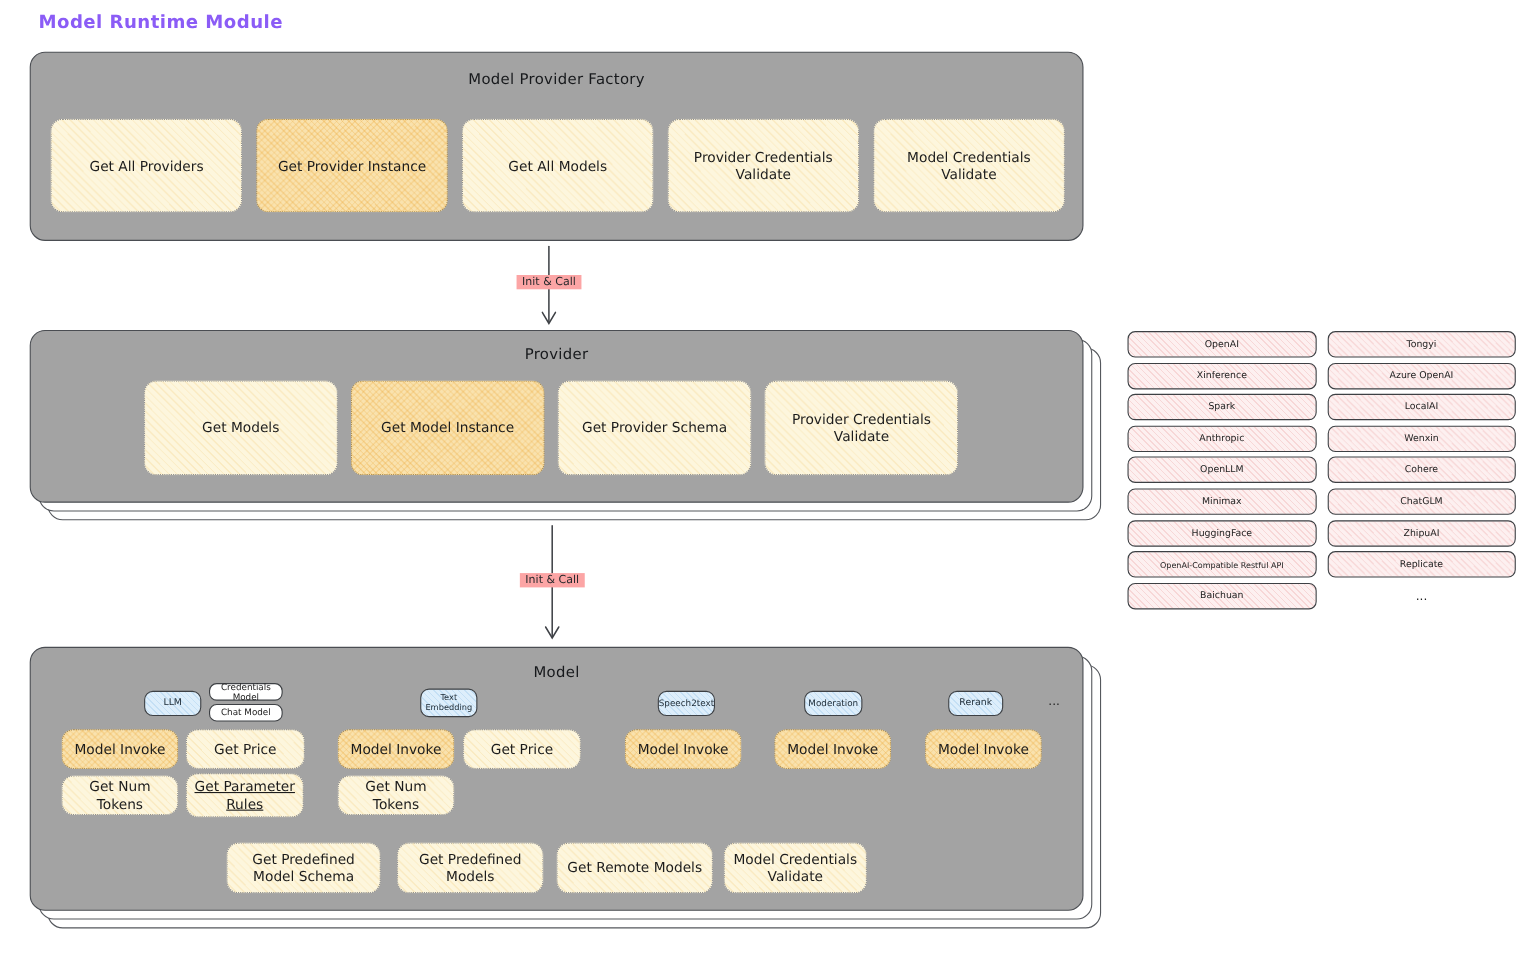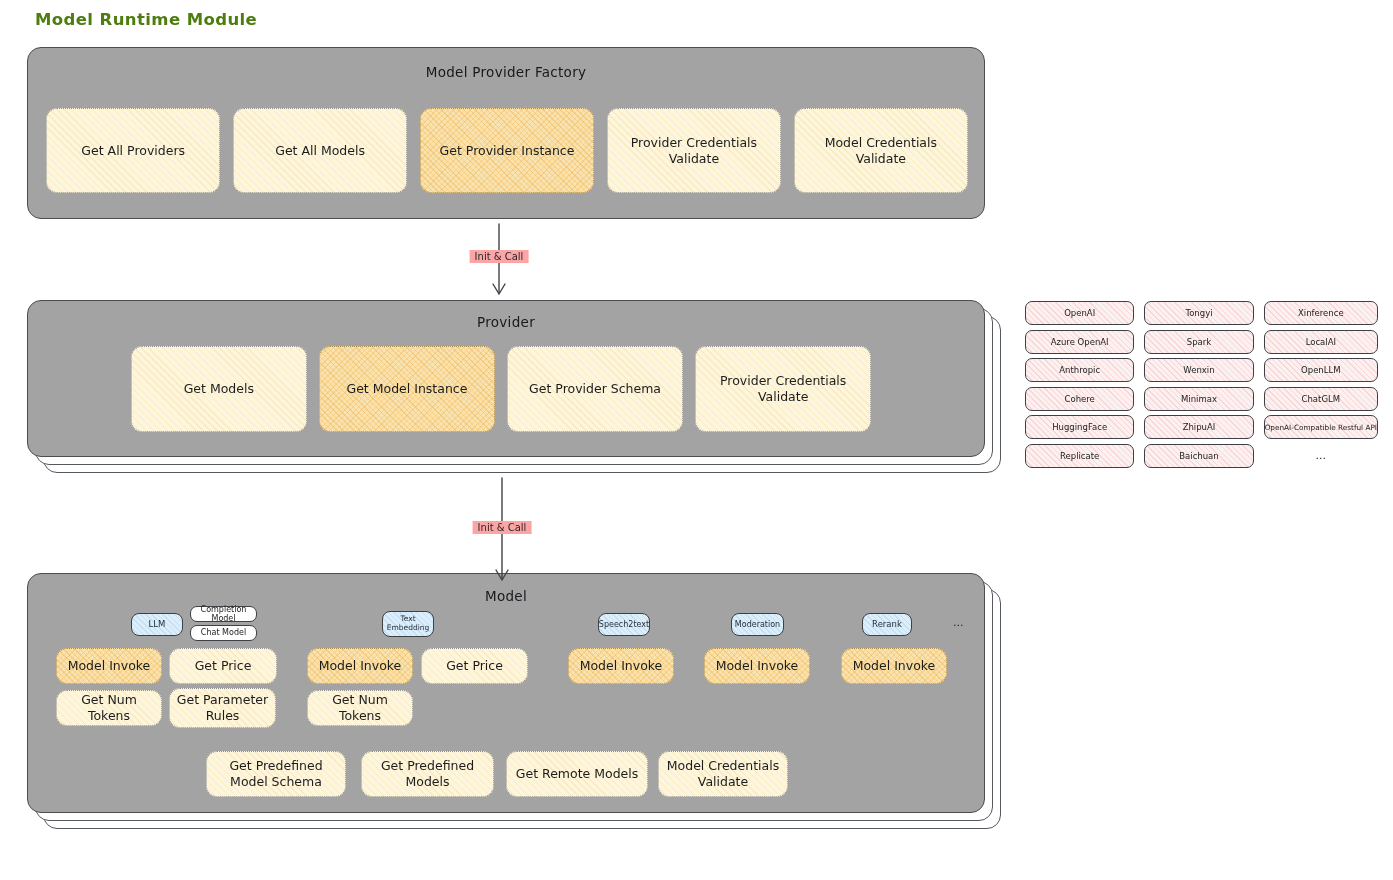--- a/index.html
+++ b/index.html
@@ -42,21 +42,21 @@
       repeating-linear-gradient(45deg, rgba(238,175,70,.38) 0 1px, rgba(0,0,0,0) 1px 4px),
       repeating-linear-gradient(-45deg, rgba(238,175,70,.30) 0 1px, rgba(0,0,0,0) 1px 4px),
       #f9e2ae;
     border-color:#a98d54;
   }
   .btn-row{position:absolute;display:flex;gap:12.5px;}
   .btn-row .btn{position:relative;flex:1;height:100%;}
 
   
   .chips{
-    position:absolute;display:grid;grid-template-columns:repeat(3,1fr);
+    position:absolute;display:grid;grid-template-columns:repeat(2,1fr);
     column-gap:10px;row-gap:4.6px;
   }
   .chip{
     height:24px;box-sizing:border-box;border:1.3px solid #3d4044;border-radius:7px;
     display:flex;align-items:center;justify-content:center;white-space:nowrap;
     font-size:8.5px;color:#232323;
     background:
       repeating-linear-gradient(45deg, rgba(233,150,150,.28) 0 1px, rgba(0,0,0,0) 1px 4px),
       #fdf0f0;
   }
@@ -77,35 +77,35 @@
   
   .arrow{position:absolute;z-index:3;}
   .arrow line,.arrow polyline{stroke:#3f4247;stroke-width:1.4;fill:none;stroke-linecap:round;}
   .arrow-label{
     position:absolute;transform:translateX(-50%);background:#fca5a5;padding:1px 5px;
     font-size:10px;color:#26282b;z-index:4;white-space:nowrap;
   }
 
   .diagram-title{
     position:absolute;left:35px;top:10px;font-size:16.5px;font-weight:bold;
-    letter-spacing:.4px;color:#4d7c0f;
+    letter-spacing:.4px;color:#8b5cf6;
   }
   .dots{position:absolute;font-size:11px;color:#222;}
 </style>
 </head>
 <body>
 
 <div class="diagram-title">Model Runtime Module</div>
 
 <div class="panel" style="left:27px;top:47px;width:958px;height:172px;">
   <div class="panel-title">Model Provider Factory</div>
   <div class="btn-row" style="left:18px;right:16px;top:60px;height:85px;align-items:center;">
     <div class="btn">Get All Providers</div>
+    <div class="btn hl">Get Provider Instance</div>
     <div class="btn">Get All Models</div>
-    <div class="btn hl">Get Provider Instance</div>
     <div class="btn">Provider Credentials Validate</div>
     <div class="btn">Model Credentials Validate</div>
   </div>
 </div>
 
 <svg class="arrow" style="left:492px;top:223px;" width="14" height="74">
   <line x1="7" y1="1" x2="7" y2="70"></line>
   <polyline points="1,61 7,71 13,61"></polyline>
 </svg>
 <div class="arrow-label" style="left:499px;top:250px;">Init &amp; Call</div>
@@ -142,43 +142,43 @@
   <div class="chip">Baichuan</div>
   <div class="chip-more">...</div>
 </div>
 
 <svg class="arrow" style="left:495px;top:477px;" width="14" height="106">
   <line x1="7" y1="1" x2="7" y2="102"></line>
   <polyline points="1,93 7,103 13,93"></polyline>
 </svg>
 <div class="arrow-label" style="left:502px;top:521px;">Init &amp; Call</div>
 
-<div class="stack" style="left:27px;top:573px;width:958px;height:240px;">
+<div class="stack" style="left:27px;top:588px;width:958px;height:240px;">
   <div class="panel">
     <div class="panel-title" style="padding-top:14px;">Model</div>
 
     <div class="tag" style="left:103px;top:39px;width:52px;height:23px;">LLM</div>
-    <div class="tag plain" style="left:162px;top:32px;width:67px;height:16px;">Completion Model</div>
+    <div class="tag plain" style="left:162px;top:32px;width:67px;height:16px;">Credentials Model</div>
     <div class="tag plain" style="left:162px;top:51px;width:67px;height:16px;">Chat Model</div>
     <div class="tag" style="left:354px;top:37px;width:52px;height:26px;font-size:7.5px;padding:0 20px;">Text Embedding</div>
     <div class="tag" style="left:570px;top:39px;width:52px;height:23px;font-size:8px;">Speech2text</div>
     <div class="tag" style="left:703px;top:39px;width:53px;height:23px;font-size:8px;">Moderation</div>
     <div class="tag" style="left:834px;top:39px;width:50px;height:23px;">Rerank</div>
     <div class="dots" style="left:925px;top:42px;">...</div>
 
     <div class="btn hl" style="left:28px;top:74px;width:106px;height:36px;">Model Invoke</div>
     <div class="btn" style="left:141px;top:74px;width:108px;height:36px;">Get Price</div>
     <div class="btn hl" style="left:279px;top:74px;width:106px;height:36px;">Model Invoke</div>
     <div class="btn" style="left:393px;top:74px;width:107px;height:36px;">Get Price</div>
     <div class="btn hl" style="left:540px;top:74px;width:106px;height:36px;">Model Invoke</div>
     <div class="btn hl" style="left:676px;top:74px;width:106px;height:36px;">Model Invoke</div>
     <div class="btn hl" style="left:813px;top:74px;width:106px;height:36px;">Model Invoke</div>
 
     <div class="btn" style="left:28px;top:116px;width:106px;height:36px;">Get Num Tokens</div>
-    <div class="btn" style="left:141px;top:114px;width:107px;height:40px;">Get Parameter Rules</div>
+    <div class="btn" style="left:141px;top:114px;width:107px;height:40px;text-decoration:underline;">Get Parameter Rules</div>
     <div class="btn" style="left:279px;top:116px;width:106px;height:36px;">Get Num Tokens</div>
 
     <div class="btn" style="left:178px;top:177px;width:140px;height:46px;">Get Predefined Model Schema</div>
     <div class="btn" style="left:333px;top:177px;width:133px;height:46px;">Get Predefined Models</div>
     <div class="btn" style="left:478px;top:177px;width:142px;height:46px;">Get Remote Models</div>
     <div class="btn" style="left:630px;top:177px;width:130px;height:46px;">Model Credentials Validate</div>
   </div>
 </div>
 
 </body></html>

